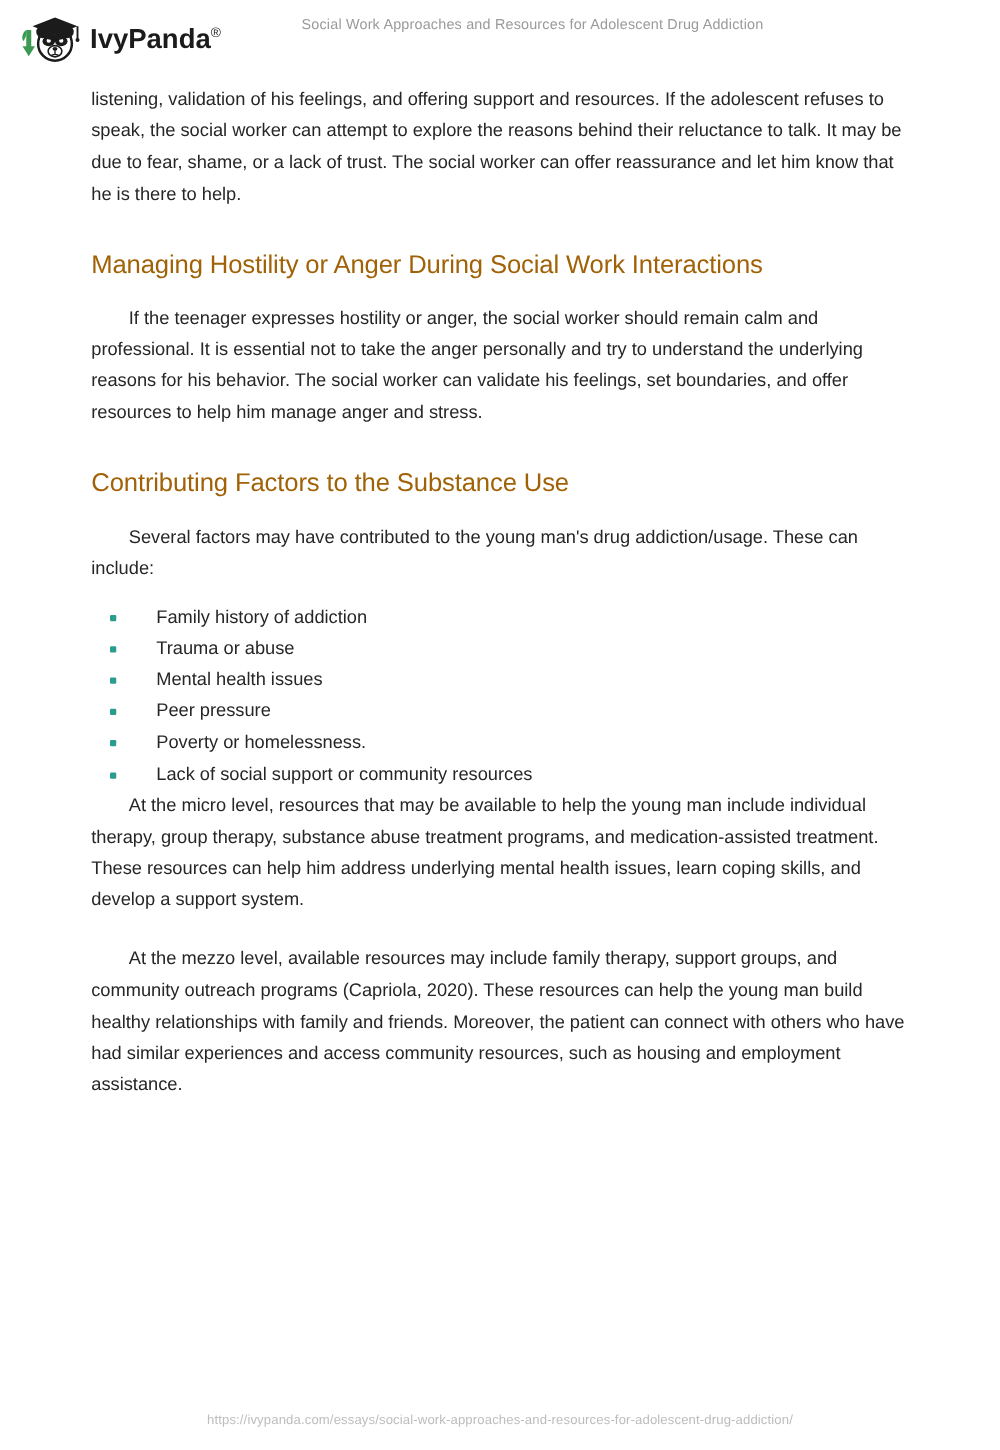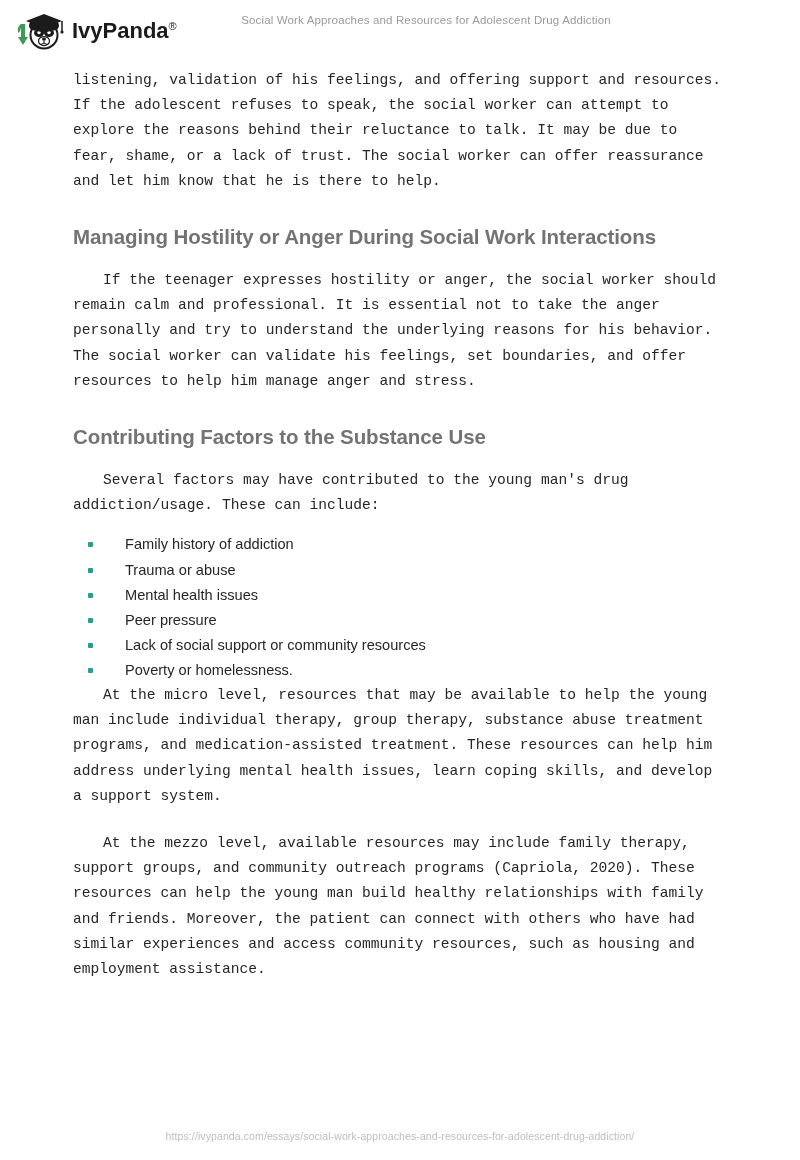--- a/index.html
+++ b/index.html
@@ -73,33 +73,32 @@
     top: 68px;
     width: 654px;
   }
   p.para {
     margin: 0 0 0 0;
     font-size: 14.6px;
     line-height: 25.2px;
     color: #262626;
     text-align: left;
     text-indent: 30px;
-    font-family: Liberation Mono, monospace;
   }
   p.para.no-indent {
     text-indent: 0;
   }
   p.para + p.para {
     margin-top: 22px;
   }
   h2.section-title {
     font-size: 20.5px;
-    font-weight: bold;
+    font-weight: normal;
     line-height: 34px;
-    color: #737373;
+    color: #a16207;
     margin: 26px 0 14px 0;
     letter-spacing: -0.1px;
   }
   h2.section-title.tight {
     margin-top: 30px;
   }
 
   ul.bullets {
     list-style: none;
     margin: 14px 0 0 0;
@@ -183,22 +182,22 @@
 
   <h2 class="section-title">Contributing Factors to the Substance Use</h2>
 
   <p class="para">Several factors may have contributed to the young man's drug addiction/usage. These can include:</p>
 
   <ul class="bullets">
     <li>Family history of addiction</li>
     <li>Trauma or abuse</li>
     <li>Mental health issues</li>
     <li>Peer pressure</li>
+    <li>Poverty or homelessness.</li>
     <li>Lack of social support or community resources</li>
-    <li>Poverty or homelessness.</li>
   </ul>
 
 
   <p class="para">At the micro level, resources that may be available to help the young man include individual therapy, group therapy, substance abuse treatment programs, and medication-assisted treatment. These resources can help him address underlying mental health issues, learn coping skills, and develop a support system.</p>
 
   <p class="para">At the mezzo level, available resources may include family therapy, support groups, and community outreach programs (Capriola, 2020). These resources can help the young man build healthy relationships with family and friends. Moreover, the patient can connect with others who have had similar experiences and access community resources, such as housing and employment assistance.</p>
 </div>
 
 <div class="page-footer">https://ivypanda.com/essays/social-work-approaches-and-resources-for-adolescent-drug-addiction/</div>
 

